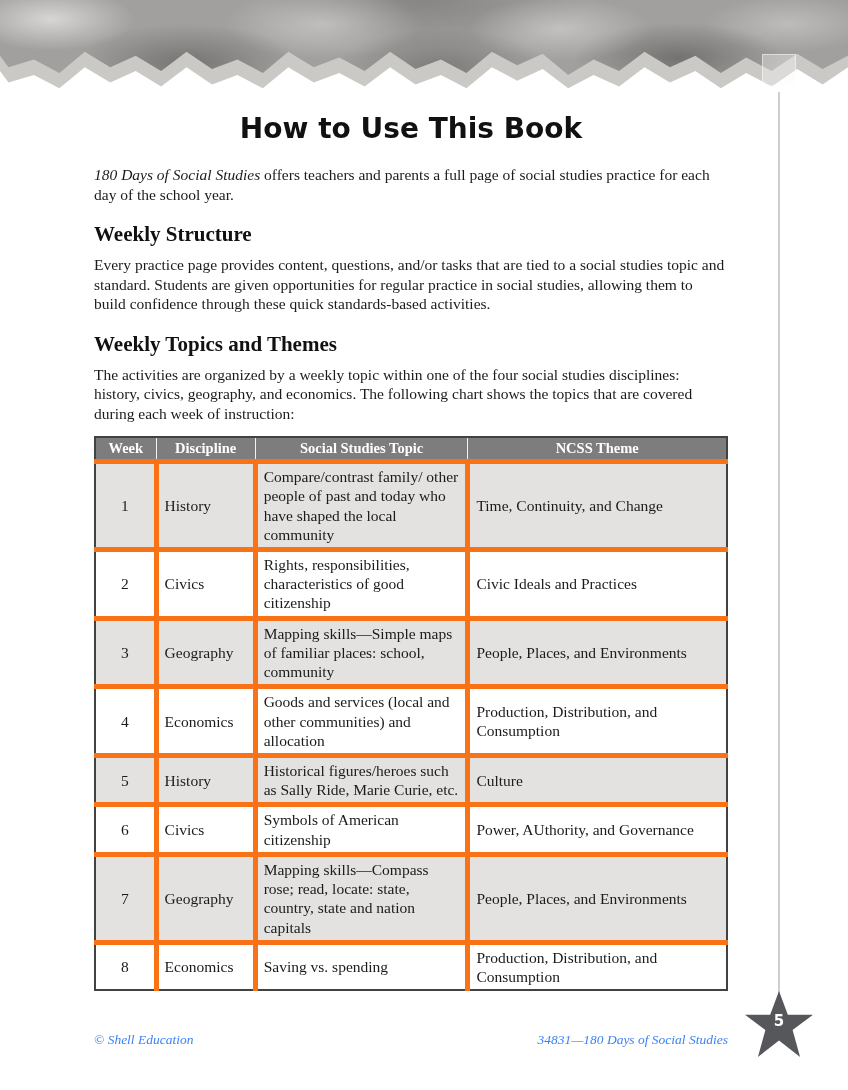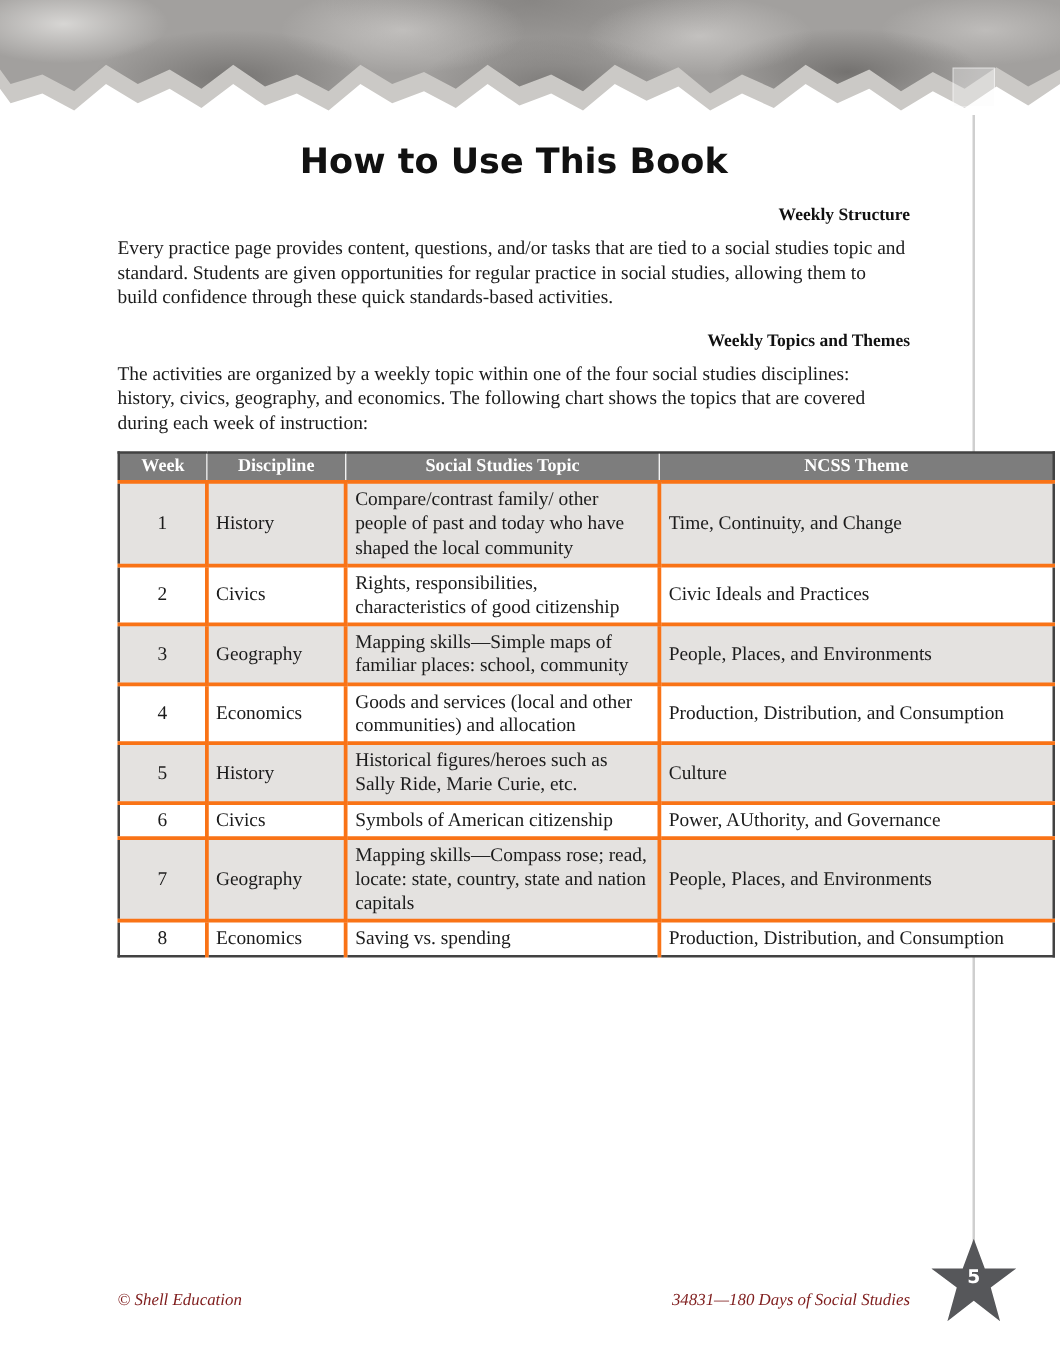--- a/index.html
+++ b/index.html
@@ -63,86 +63,86 @@
     text-align: center;
     margin: 10px 0 20px 0;
     color: #111111;
   }
   p.body-text {
     font-size: 15.5px;
     line-height: 1.26;
     margin: 0 0 13px 0;
   }
   h2.section-heading {
-    font-size: 14px;
+    font-size: 21px;
     font-weight: bold;
     margin: 18px 0 8px 0;
     color: #111111;
-    text-align: right;
   }
   em.book-title { font-style: italic; }
   
   table.topics {
     border-collapse: collapse;
-    width: 750px;
+    width: 634px;
     margin-top: 8px;
     font-size: 15.5px;
   }
   table.topics th {
     background: #7d7d7d;
     color: #ffffff;
     font-weight: bold;
     font-size: 14.5px;
     padding: 2px 4px;
     border-top: 2px solid #424242;
     border-bottom: 1px solid #424242;
     border-right: 1px solid #f2f2f2;
     text-align: center;
   }
   table.topics th:first-child { border-left: 2px solid #424242; }
   table.topics th:last-child  { border-right: 2px solid #424242; font-family: Liberation Serif, serif; }
   table.topics td {
-    border: 3px solid #f97316;
+    border: 5px solid #f97316;
     padding: 3px 6px;
     vertical-align: middle;
     line-height: 1.24;
   }
   table.topics tr:last-child td { border-bottom: 2px solid #424242; }
   table.topics td:first-child { border-left: 2px solid #424242; }
   table.topics td:last-child  { border-right: 2px solid #424242; }
   tbody tr:nth-child(odd) { background: #e4e2e0; }
   tbody tr:nth-child(even) { background: #ffffff; }
   td.col-week  { width: 48px; text-align: center; }
   td.col-disc  { width: 84px; }
   td.col-topic { width: 208px; }
   td.col-theme { width: 266px; }
   
   .footer {
     position: absolute; left: 94px; top: 1032px; width: 634px;
     display: flex; justify-content: space-between;
-    font-style: italic; font-size: 13.5px; color: #7f1d1d;
+    font-style: italic; font-size: 13.5px; color: #3b82f6;
   }
 </style>
 </head>
 <body>
 
 <div class="torn-wrap">
   <div class="torn-back"></div>
   <div class="torn-front"></div>
   <div class="paper-notch"></div>
 </div>
 
 <div class="side-rule"></div>
 <div class="star"></div>
 <div class="star-num">5</div>
 
 <div class="content">
 
   <h1 class="page-title">How to Use This Book</h1>
 
+  <p class="body-text"><em class="book-title">180 Days of Social Studies</em><span> offers teachers and parents a full page of social studies practice for each day of the school year.</span></p>
 
   <h2 class="section-heading">Weekly Structure</h2>
   <p class="body-text">Every practice page provides content, questions, and/or tasks that are tied to a social studies topic and standard.  Students are given opportunities for regular practice in social studies, allowing them to build confidence through these quick standards-based activities.</p>
 
   <h2 class="section-heading">Weekly Topics and Themes</h2>
   <p class="body-text">The activities are organized by a weekly topic within one of the four social studies disciplines: history, civics, geography, and economics.  The following chart shows the topics that are covered during each week of instruction:</p>
 
   <table class="topics">
     <thead>
       <tr>

